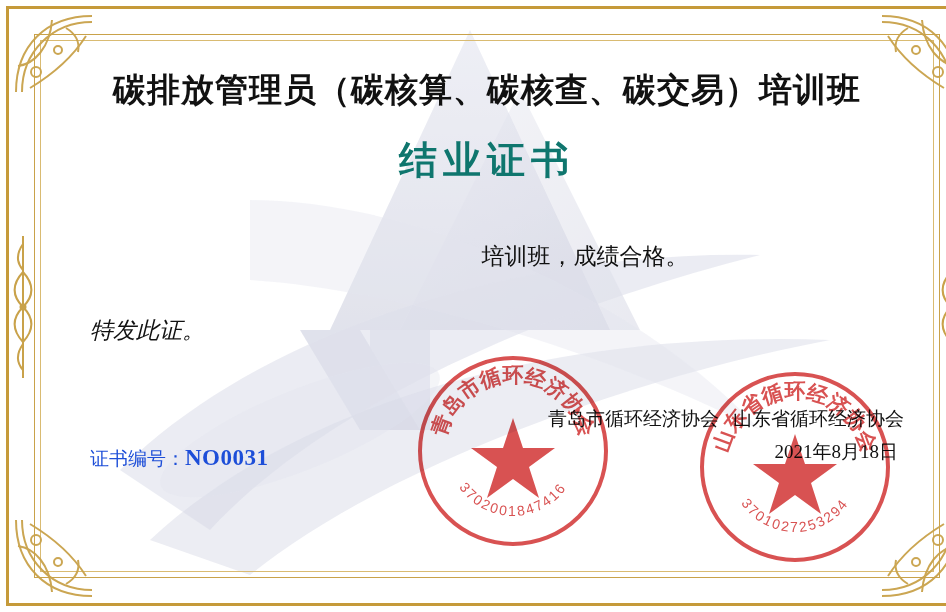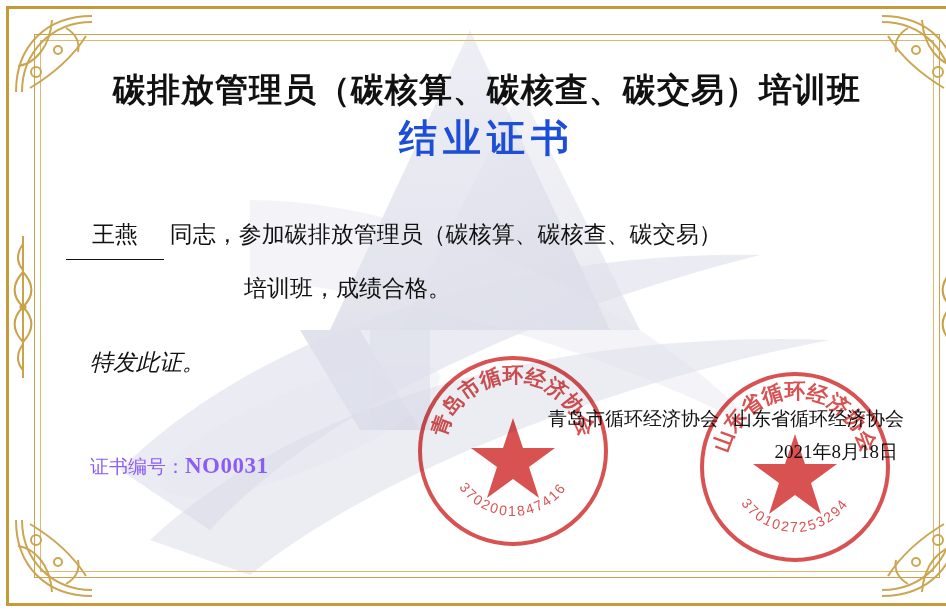--- a/index.html
+++ b/index.html
@@ -74,25 +74,26 @@
   .title-main {
     margin-top: 22px;
     text-align: center;
     font-size: 33px;
     font-weight: bold;
     letter-spacing: 1px;
     color: #111;
     white-space: nowrap;
   }
   .title-sub {
+    margin-top: 22px;
     text-align: center;
     font-size: 38px;
     font-weight: bold;
     letter-spacing: 6px;
-    color: #1d4ed8;
+    color: #0f766e;
   }
 
   .body-block {
     margin-top: 48px;
     font-size: 23px;
     color: #111;
     line-height: 2.0;
   }
   .line1 {
     padding-left: 18px;
@@ -102,40 +103,41 @@
     display: inline-block;
     min-width: 86px;
     text-align: center;
     border-bottom: 1.6px solid #111;
     padding: 0 6px 1px 6px;
     font-size: 23px;
   }
   .line2 {
     padding-left: 196px;
     margin-top: 6px;
+    text-align: center;
   }
   .line3 {
     margin-top: 28px;
     padding-left: 42px;
     font-style: italic;
   }
 
   .footer {
     position: absolute;
     left: 0;
     right: 0;
     bottom: 46px;
     height: 120px;
   }
   .cert-no {
     position: absolute;
     left: 42px;
-    bottom: 40px;
+    bottom: 48px;
     font-size: 19px;
-    color: #8b5cf6;
+    color: #1d4ed8;
     white-space: nowrap;
   }
   .cert-no .no-val {
     font-size: 23px;
     font-weight: bold;
     letter-spacing: 0.5px;
   }
 
   .issuers {
     position: absolute;
@@ -279,24 +281,20 @@
     </g>
     <circle cx="15" cy="75" r="3.5" fill="#c9a24a"></circle>
   </svg>
 
   <div class="content">
 
     <div class="title-main">碳排放管理员（碳核算、碳核查、碳交易）培训班</div>
     <div class="title-sub">结业证书</div>
 
     <div class="body-block">
-      <div class="line1">
-        <span class="recipient">王燕</span>
-        <span>同志，参加碳排放管理员（碳核算、碳核查、碳交易）</span>
-      </div>
       <div class="line2">培训班，成绩合格。</div>
       <div class="line3">特发此证。</div>
     </div>
 
     <div class="footer">
       <div class="cert-no">
         <span>证书编号：</span><span class="no-val">NO0031</span>
       </div>
 
       <div class="issuers">

